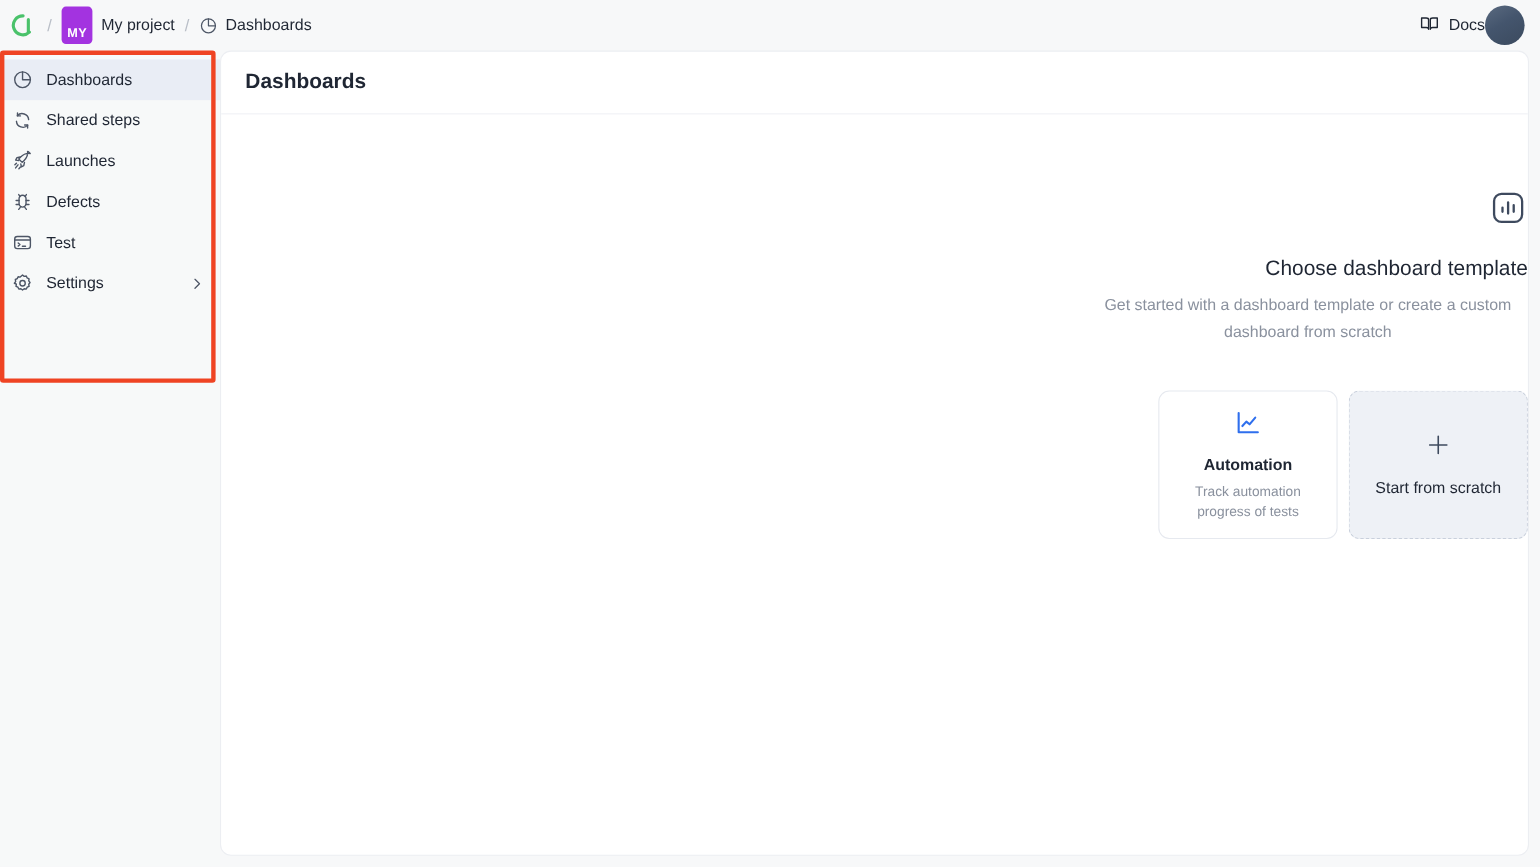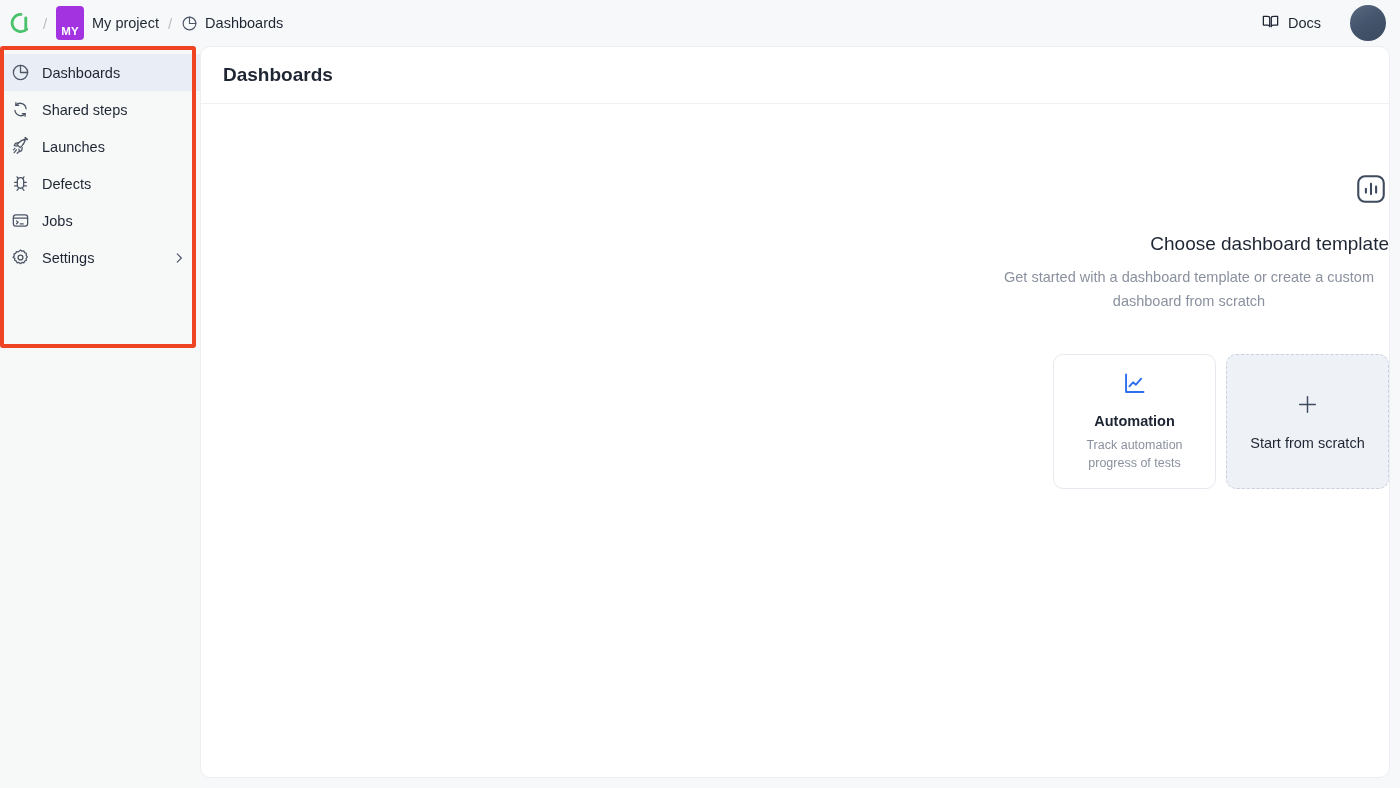--- a/index.html
+++ b/index.html
@@ -30,21 +30,21 @@
     padding: 20px 5px 3px 5px;
     line-height: 1;
   }
   .crumb-text {
     font-size: 14.5px;
     color: #1f2633;
     margin-left: 8px;
   }
   .crumb-icon { display: flex; align-items: center; margin-right: 7px; }
   .crumb-group { display: flex; align-items: center; }
-  .topbar-right { margin-left: auto; display: flex; align-items: center; gap: 29px; }
+  .topbar-right { margin-left: auto; display: flex; align-items: center; gap: 0; }
   .docs-link {
     display: flex; align-items: center; gap: 8px;
     font-size: 14.5px; color: #1f2633;
     cursor: pointer;
   }
   .avatar {
     width: 36px; height: 36px; border-radius: 50%;
     background: linear-gradient(150deg, #5a6a80 0%, #44556d 45%, #3b4a5e 100%);
     cursor: pointer;
   }
@@ -249,21 +249,21 @@
     </div>
 
     <div class="nav-item">
       <span class="nav-ico">
         <svg width="19" height="19" viewBox="0 0 24 24" fill="none" stroke="#4d5666" stroke-width="1.6" stroke-linecap="round" stroke-linejoin="round">
           <rect x="3" y="5" width="18" height="14" rx="3"></rect>
           <path d="M3 9h18"></path>
           <path d="M7 12.5l2 1.8-2 1.8M11.8 16.3h3.6"></path>
         </svg>
       </span>
-      <span class="nav-label">Jobs</span>
+      <span class="nav-label">Test</span>
     </div>
 
     <div class="nav-item">
       <span class="nav-ico">
         <svg width="19" height="19" viewBox="0 0 24 24" fill="none" stroke="#4d5666" stroke-width="1.6" stroke-linecap="round" stroke-linejoin="round">
           <circle cx="12" cy="12" r="3.1"></circle>
           <path d="M12 2.6l1.9 1.5 2.4-.4 1 2.2 2.2 1-.4 2.4 1.5 1.9-1.5 1.9.4 2.4-2.2 1-1 2.2-2.4-.4-1.9 1.5-1.9-1.5-2.4.4-1-2.2-2.2-1 .4-2.4L2.6 12l1.5-1.9-.4-2.4 2.2-1 1-2.2 2.4.4z"></path>
         </svg>
       </span>
       <span class="nav-label">Settings</span>

